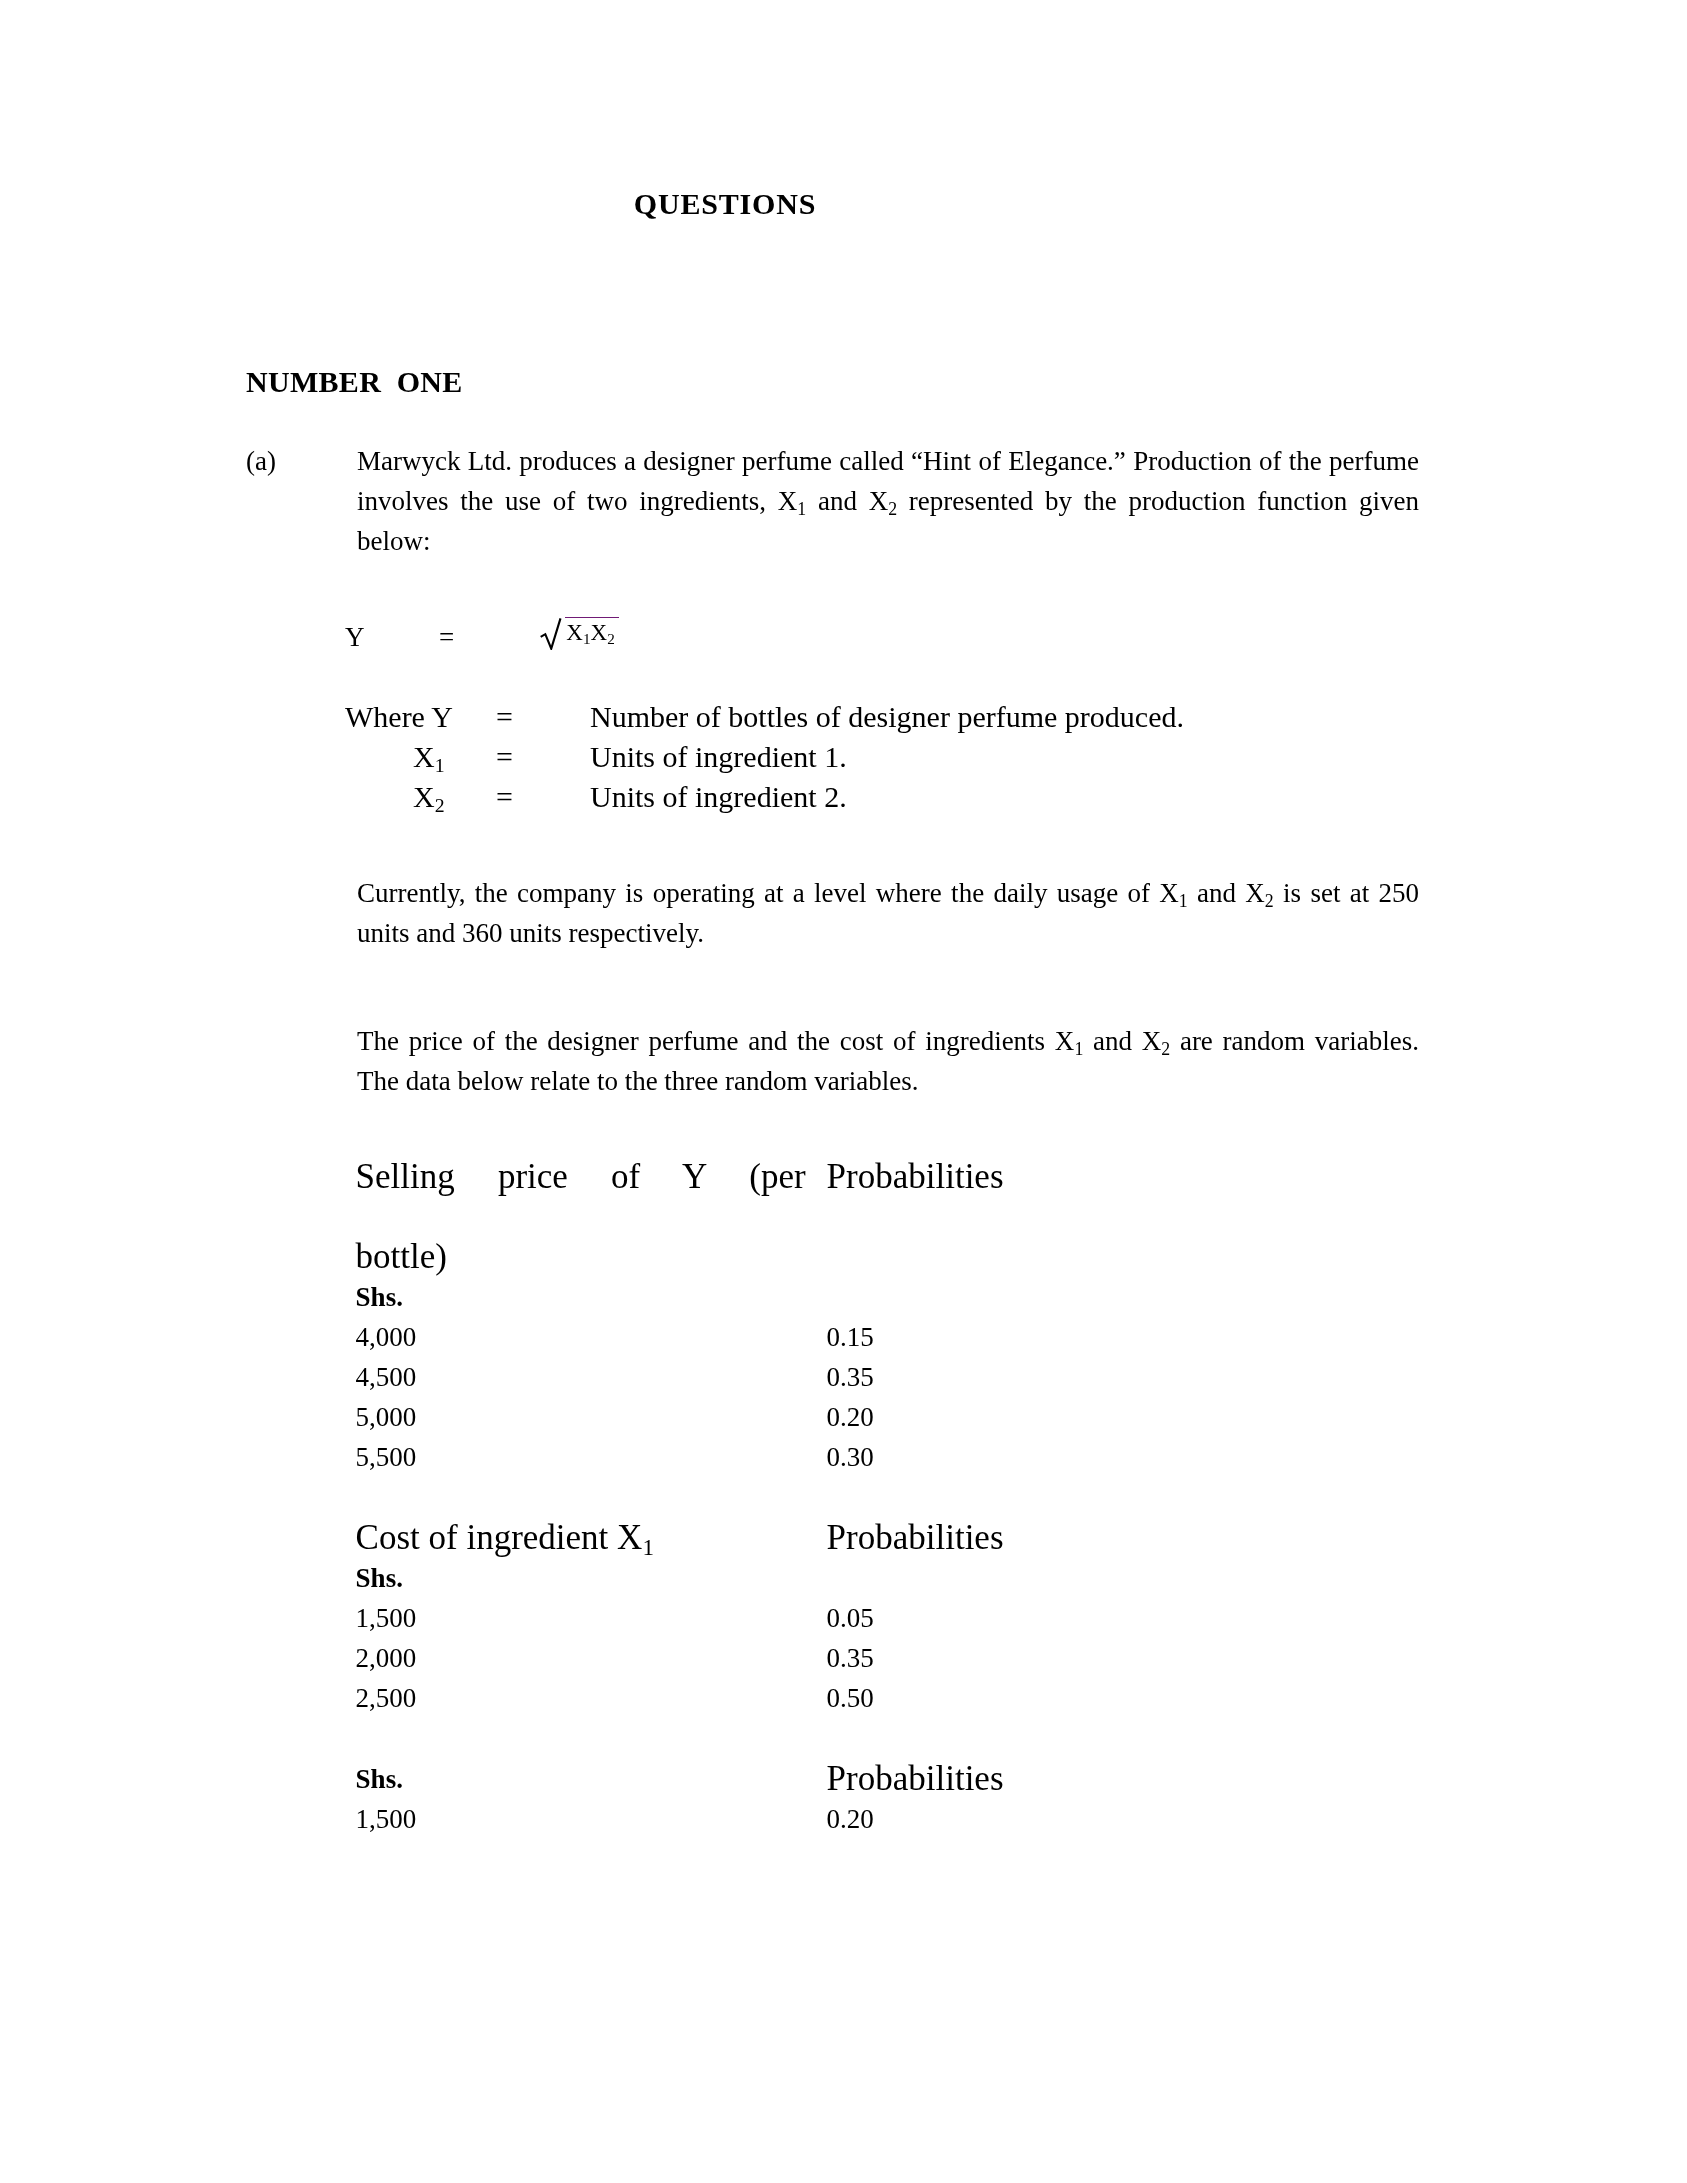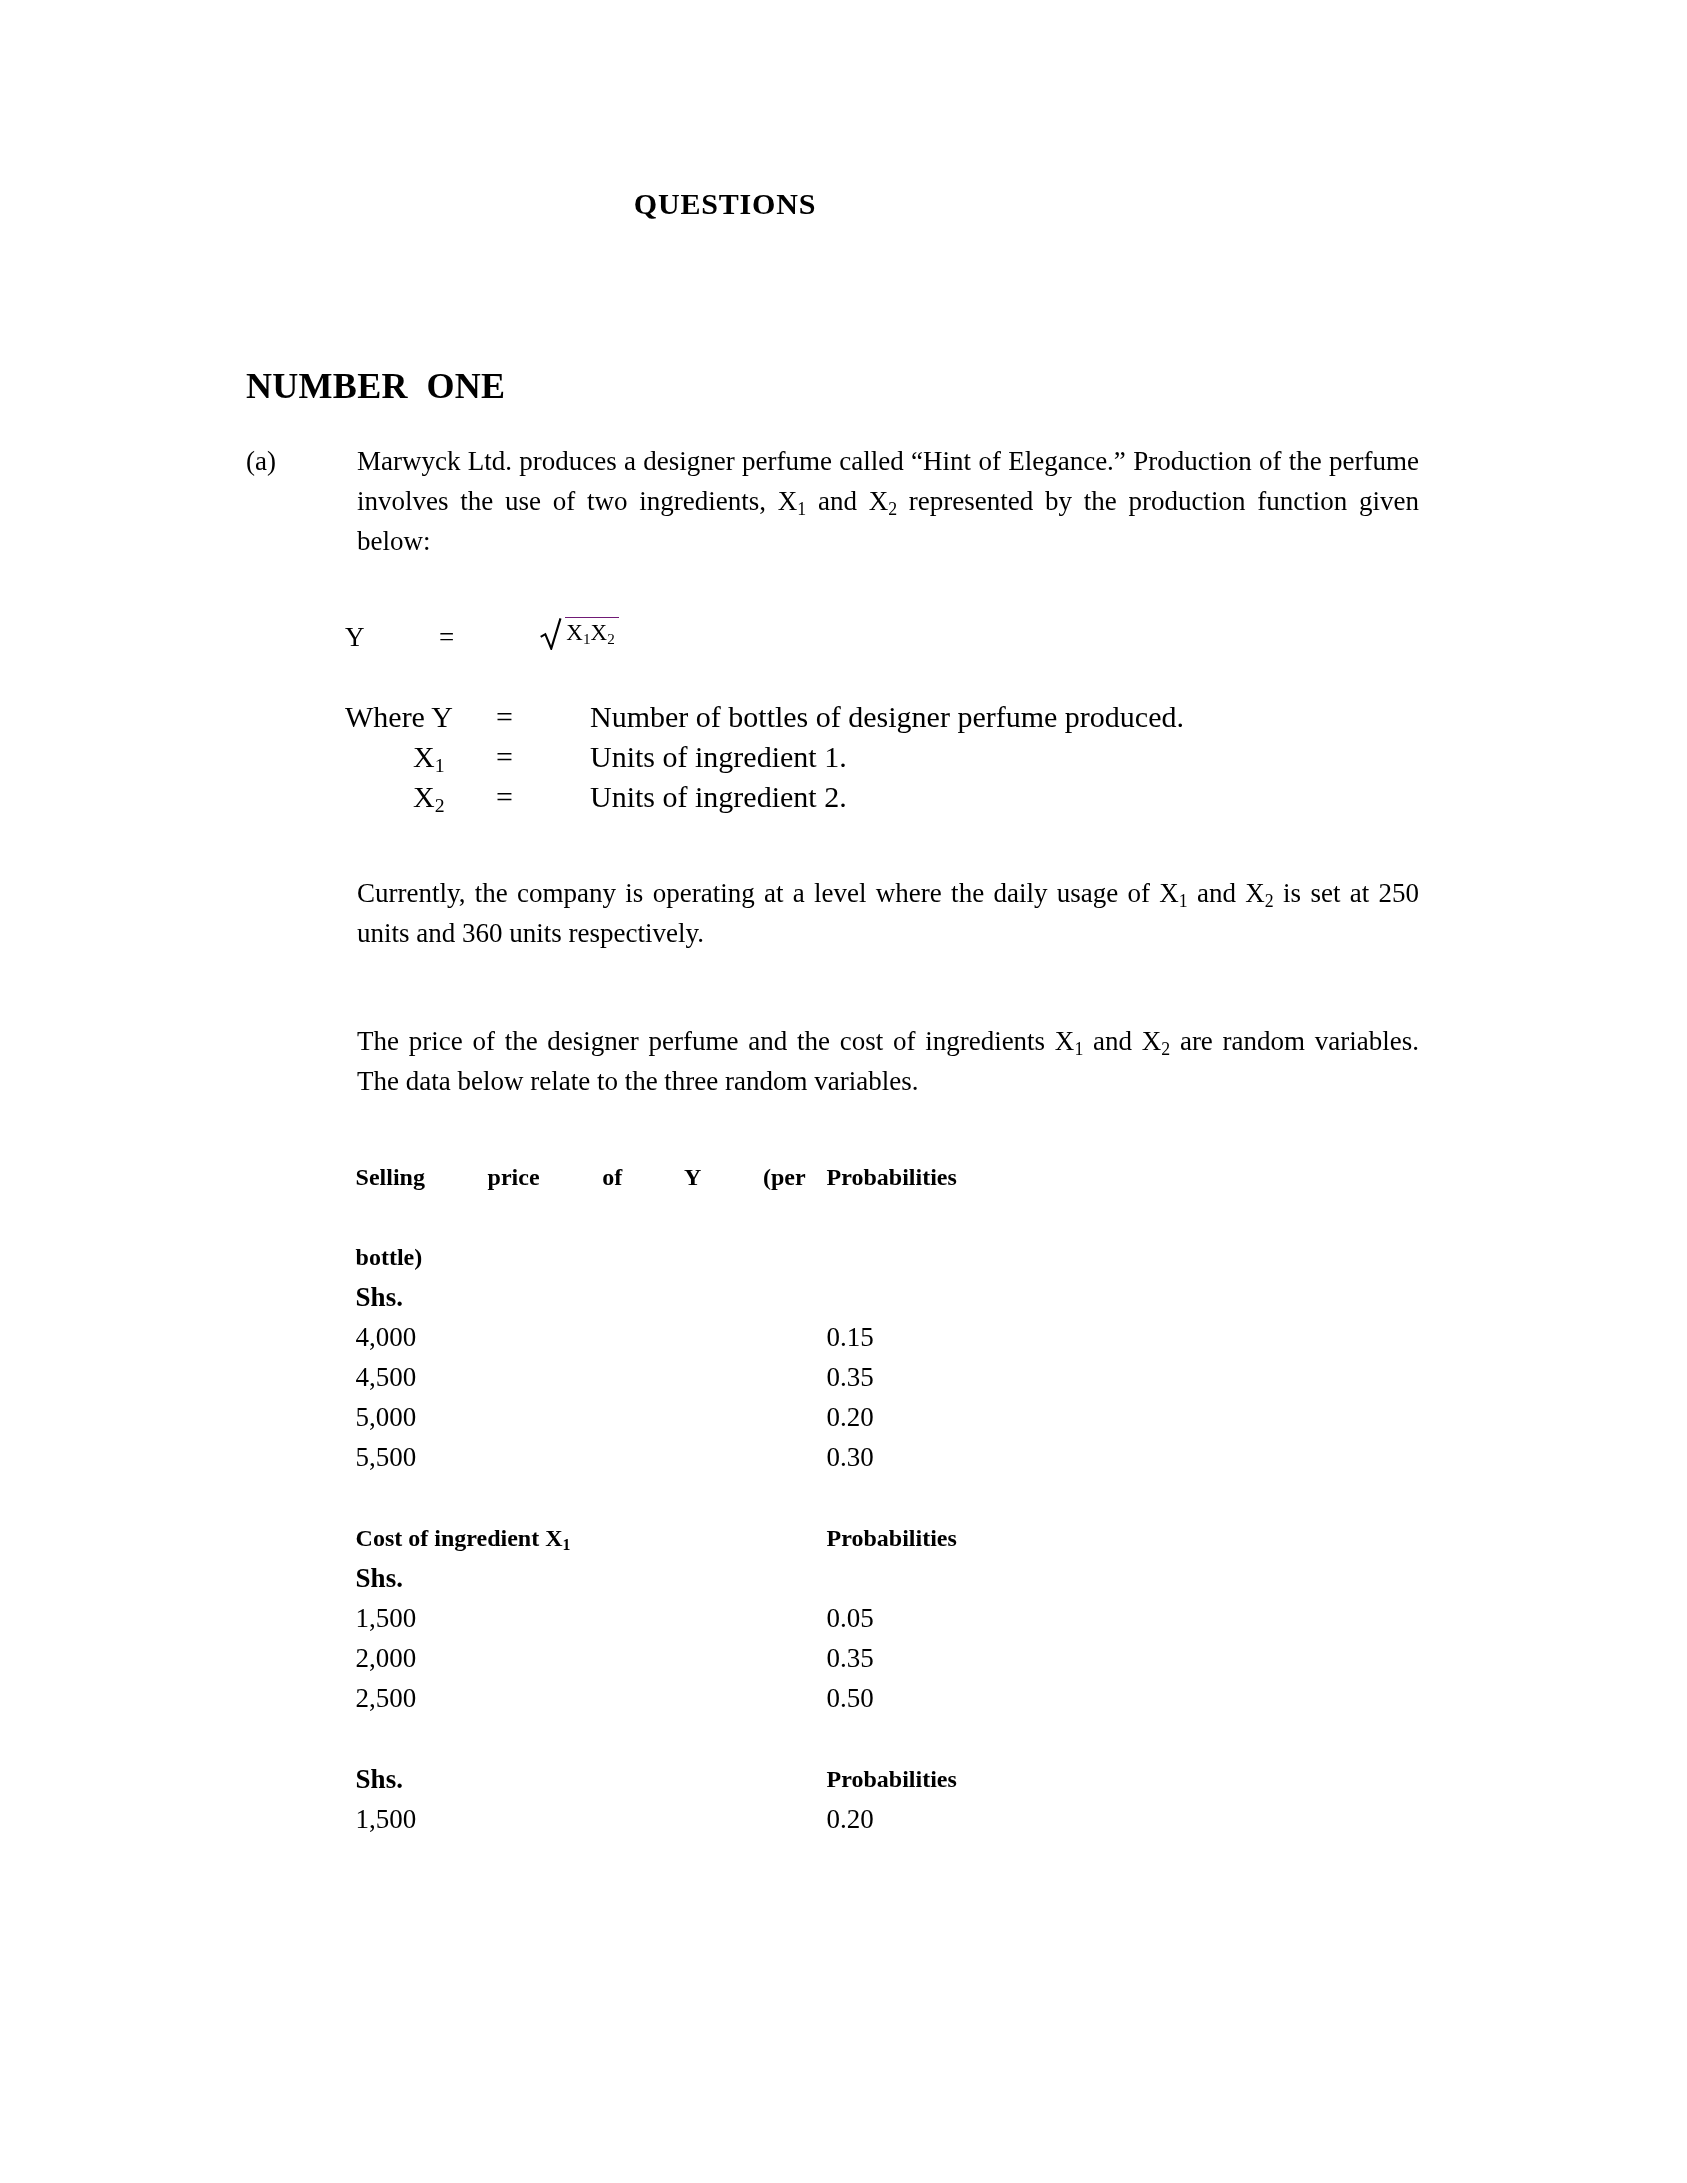--- a/index.html
+++ b/index.html
@@ -35,21 +35,21 @@
     font-weight: bold;
     letter-spacing: 0.8px;
     margin-left: 35px;
   }
 
   
   .section-heading {
     position: absolute;
     left: 246px;
     top: 365px;
-    font-size: 36px;
+    font-size: 30px;
     font-weight: bold;
     letter-spacing: 0.3px;
     white-space: pre;
   }
 
   
   .content {
     position: absolute;
     left: 246px;
     top: 429px;
@@ -164,22 +164,22 @@
   }
 
   
   .data-table {
     position: relative;
     width: 1086px;
     margin-left: 10.6px;
   }
   .tbl-head {
     position: relative;
-    font-weight: bold;
-    font-size: 24px;
+    font-weight: normal;
+    font-size: 35px;
     line-height: 40px;
   }
   .tbl-head-left {
     width: 450px;
     text-align: justify;
     text-justify: inter-word;
   }
   .tbl-head-left > span.jline {
     display: block;
     text-align: justify;

